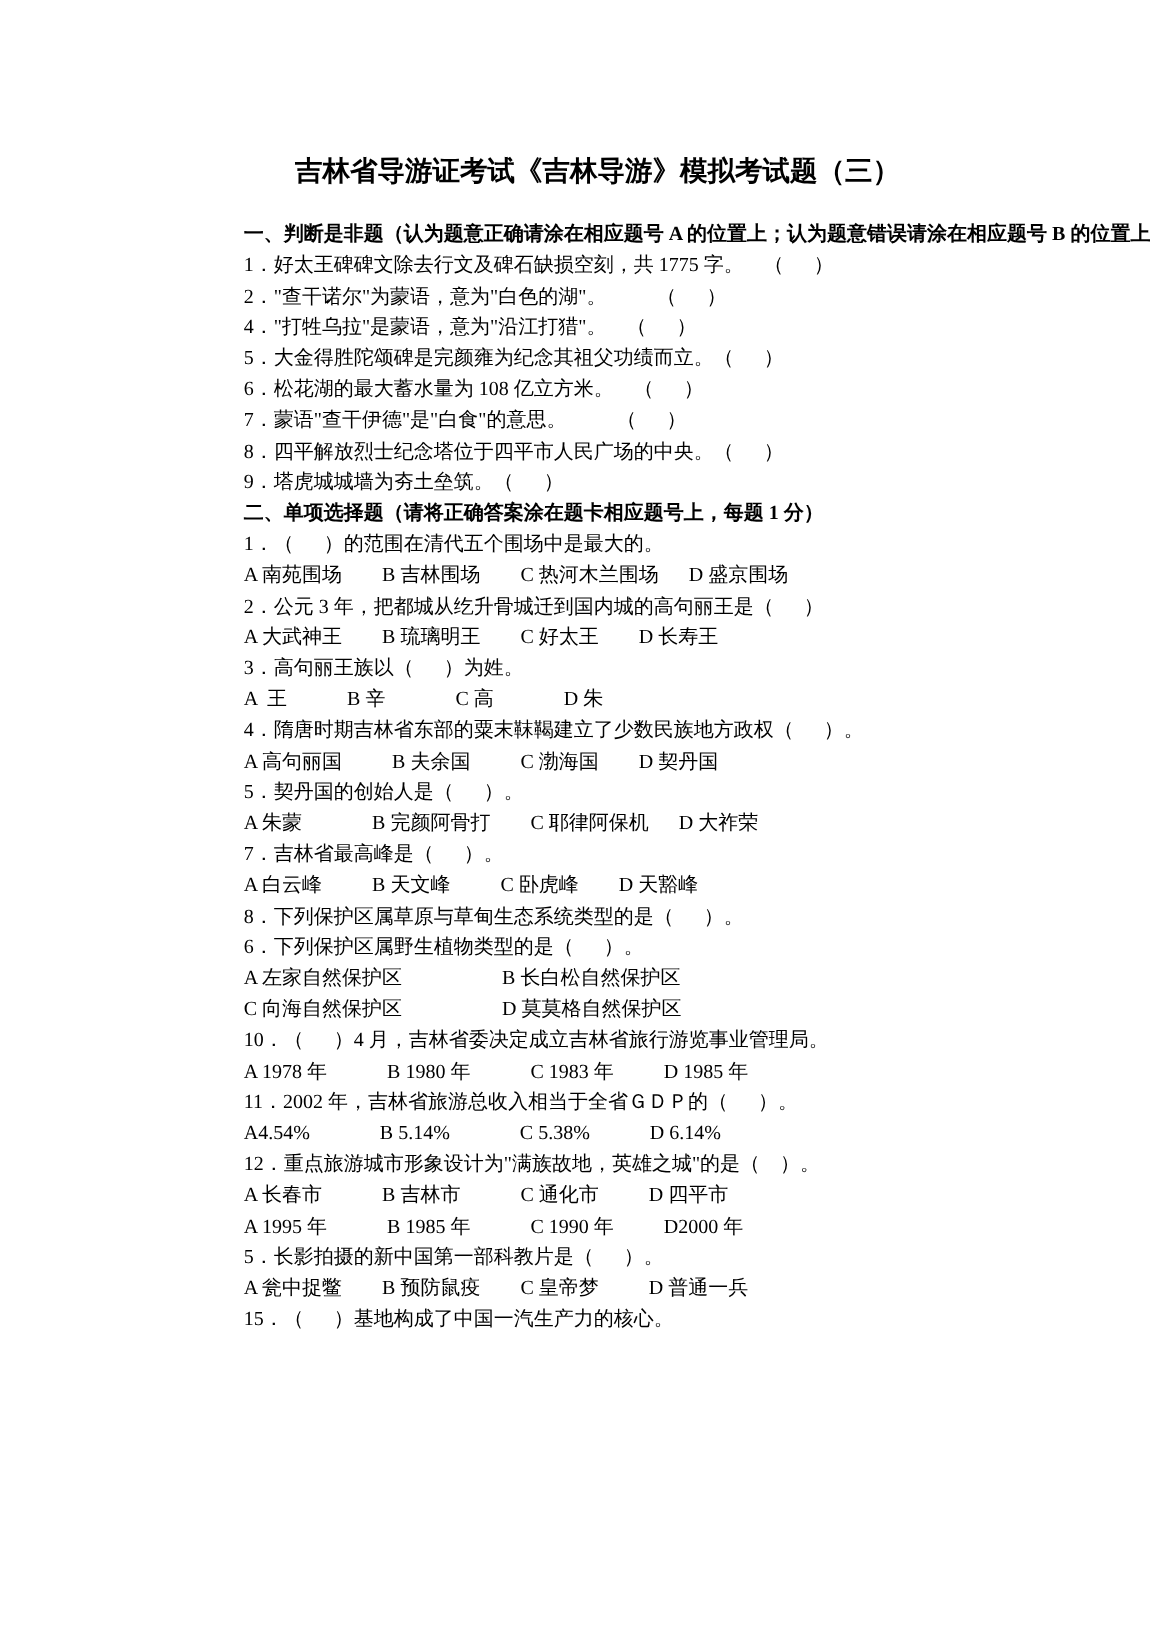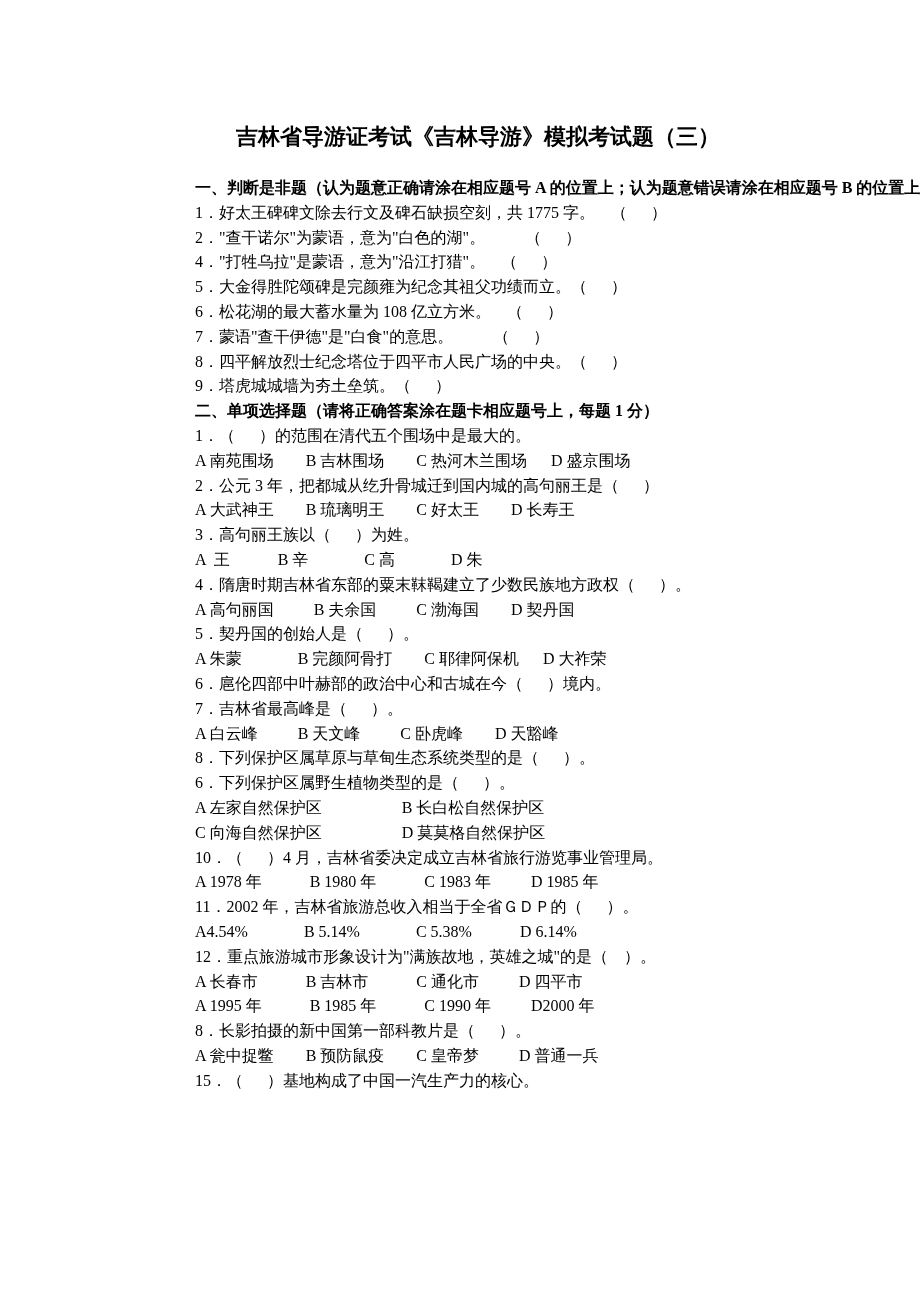--- a/index.html
+++ b/index.html
@@ -63,21 +63,20 @@
 
     <div class="line">3．高句丽王族以（      ）为姓。</div>
     <div class="line">A  王            B 辛              C 高              D 朱</div>
 
     <div class="line">4．隋唐时期吉林省东部的粟末靺鞨建立了少数民族地方政权（      ）。</div>
     <div class="line">A 高句丽国          B 夫余国          C 渤海国        D 契丹国</div>
 
     <div class="line">5．契丹国的创始人是（      ）。</div>
     <div class="line">A 朱蒙              B 完颜阿骨打        C 耶律阿保机      D 大祚荣</div>
 
-    <div class="line">6．扈伦四部中叶赫部的政治中心和古城在今（      ）境内。</div>
 
     <div class="line">7．吉林省最高峰是（      ）。</div>
     <div class="line">A 白云峰          B 天文峰          C 卧虎峰        D 天豁峰</div>
 
     <div class="line">8．下列保护区属草原与草甸生态系统类型的是（      ）。</div>
 
     <div class="line">6．下列保护区属野生植物类型的是（      ）。</div>
     <div class="line">A 左家自然保护区                    B 长白松自然保护区
 C 向海自然保护区                    D 莫莫格自然保护区</div>
 
@@ -85,19 +84,19 @@
     <div class="line">A 1978 年            B 1980 年            C 1983 年          D 1985 年</div>
 
     <div class="line">11．2002 年，吉林省旅游总收入相当于全省ＧＤＰ的（      ）。</div>
     <div class="line">A4.54%              B 5.14%              C 5.38%            D 6.14%</div>
 
     <div class="line">12．重点旅游城市形象设计为"满族故地，英雄之城"的是（    ）。</div>
     <div class="line">A 长春市            B 吉林市            C 通化市          D 四平市</div>
 
     <div class="line">A 1995 年            B 1985 年            C 1990 年          D2000 年</div>
 
-    <div class="line">8．长影拍摄的新中国第一部科教片是（      ）。</div>
+    <div class="line">5．长影拍摄的新中国第一部科教片是（      ）。</div>
     <div class="line">A 瓮中捉鳖        B 预防鼠疫        C 皇帝梦          D 普通一兵</div>
 
     <div class="line">15．（      ）基地构成了中国一汽生产力的核心。</div>
   </div>
 
 </div>
 
 </body></html>

